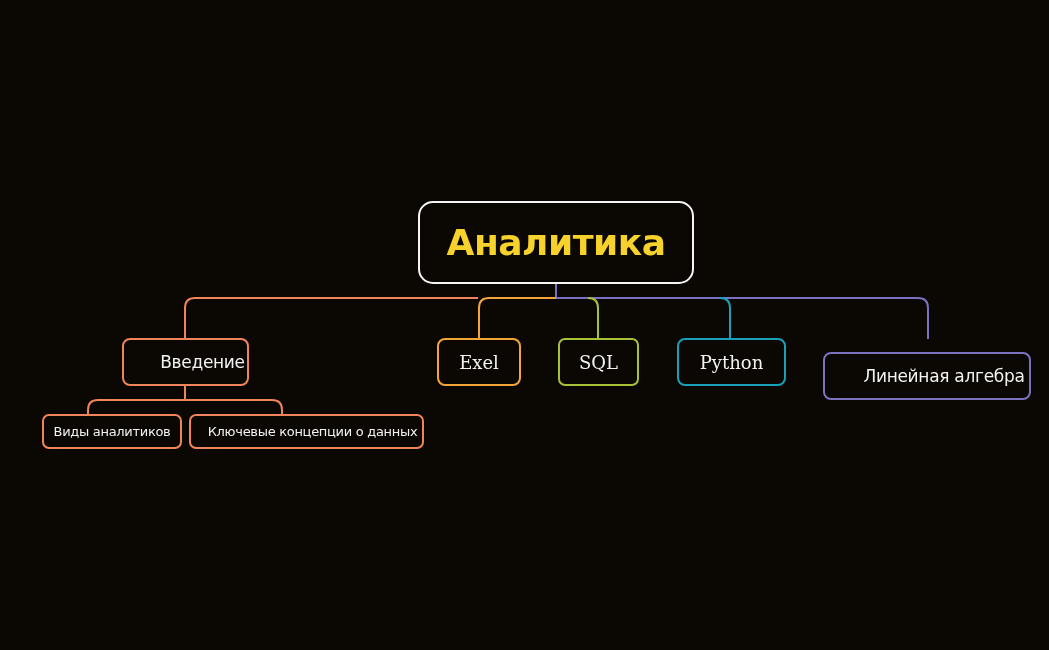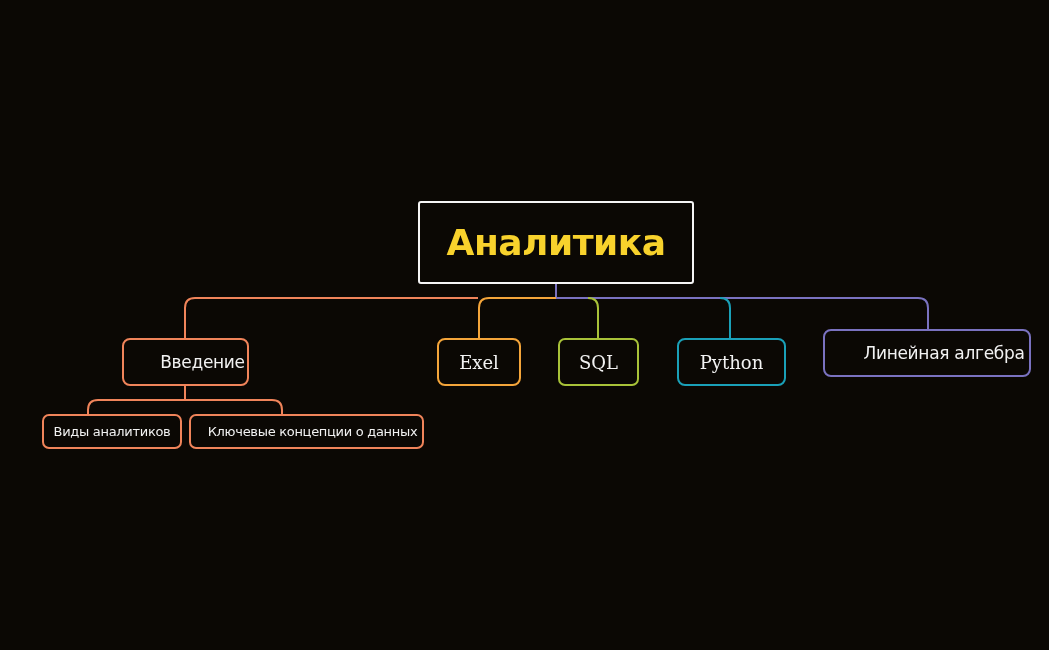--- a/index.html
+++ b/index.html
@@ -30,21 +30,21 @@
       border-radius: 8px;
       color: #f2f2f2;
       display: flex;
       align-items: center;
       justify-content: center;
       white-space: nowrap;
       cursor: pointer;
     }
     .node.root {
       border-color: #f5f5f5;
-      border-radius: 3px;
+      border-radius: 15px;
       color: #f8d22c;
       font-family: "DejaVu Sans", sans-serif;
       font-weight: bold;
       font-size: 36px;
       letter-spacing: -0.5px;
     }
     .node.sans { font-family: "DejaVu Sans", sans-serif; font-size: 17px; letter-spacing: -0.3px; padding-left: 34px; }
     .node.serif { font-family: "DejaVu Serif", serif; font-size: 18px; }
     .node.small { font-family: "DejaVu Sans", sans-serif; font-size: 13px; letter-spacing: -0.3px; border-radius: 7px; margin-left: 24px; }
   </style>
@@ -93,17 +93,17 @@
   </div>
 
   <div class="node serif" style="left:558px; top:338px; width:81px; height:48px; border-color:#a8c238;border-radius:7px;">
     <span>SQL</span>
   </div>
 
   <div class="node serif" style="left:677px; top:338px; width:109px; height:48px; border-color:#1aa0b8;">
     <span>Python</span>
   </div>
 
-  <div class="node sans" style="left:823px; top:329px; width:208px; height:48px; border-color:#7a72c0;">
+  <div class="node sans" style="left:823px; top:352px; width:208px; height:48px; border-color:#7a72c0;">
     <span>Линейная алгебра</span>
   </div>
 
 </div>
 
 </body></html>

